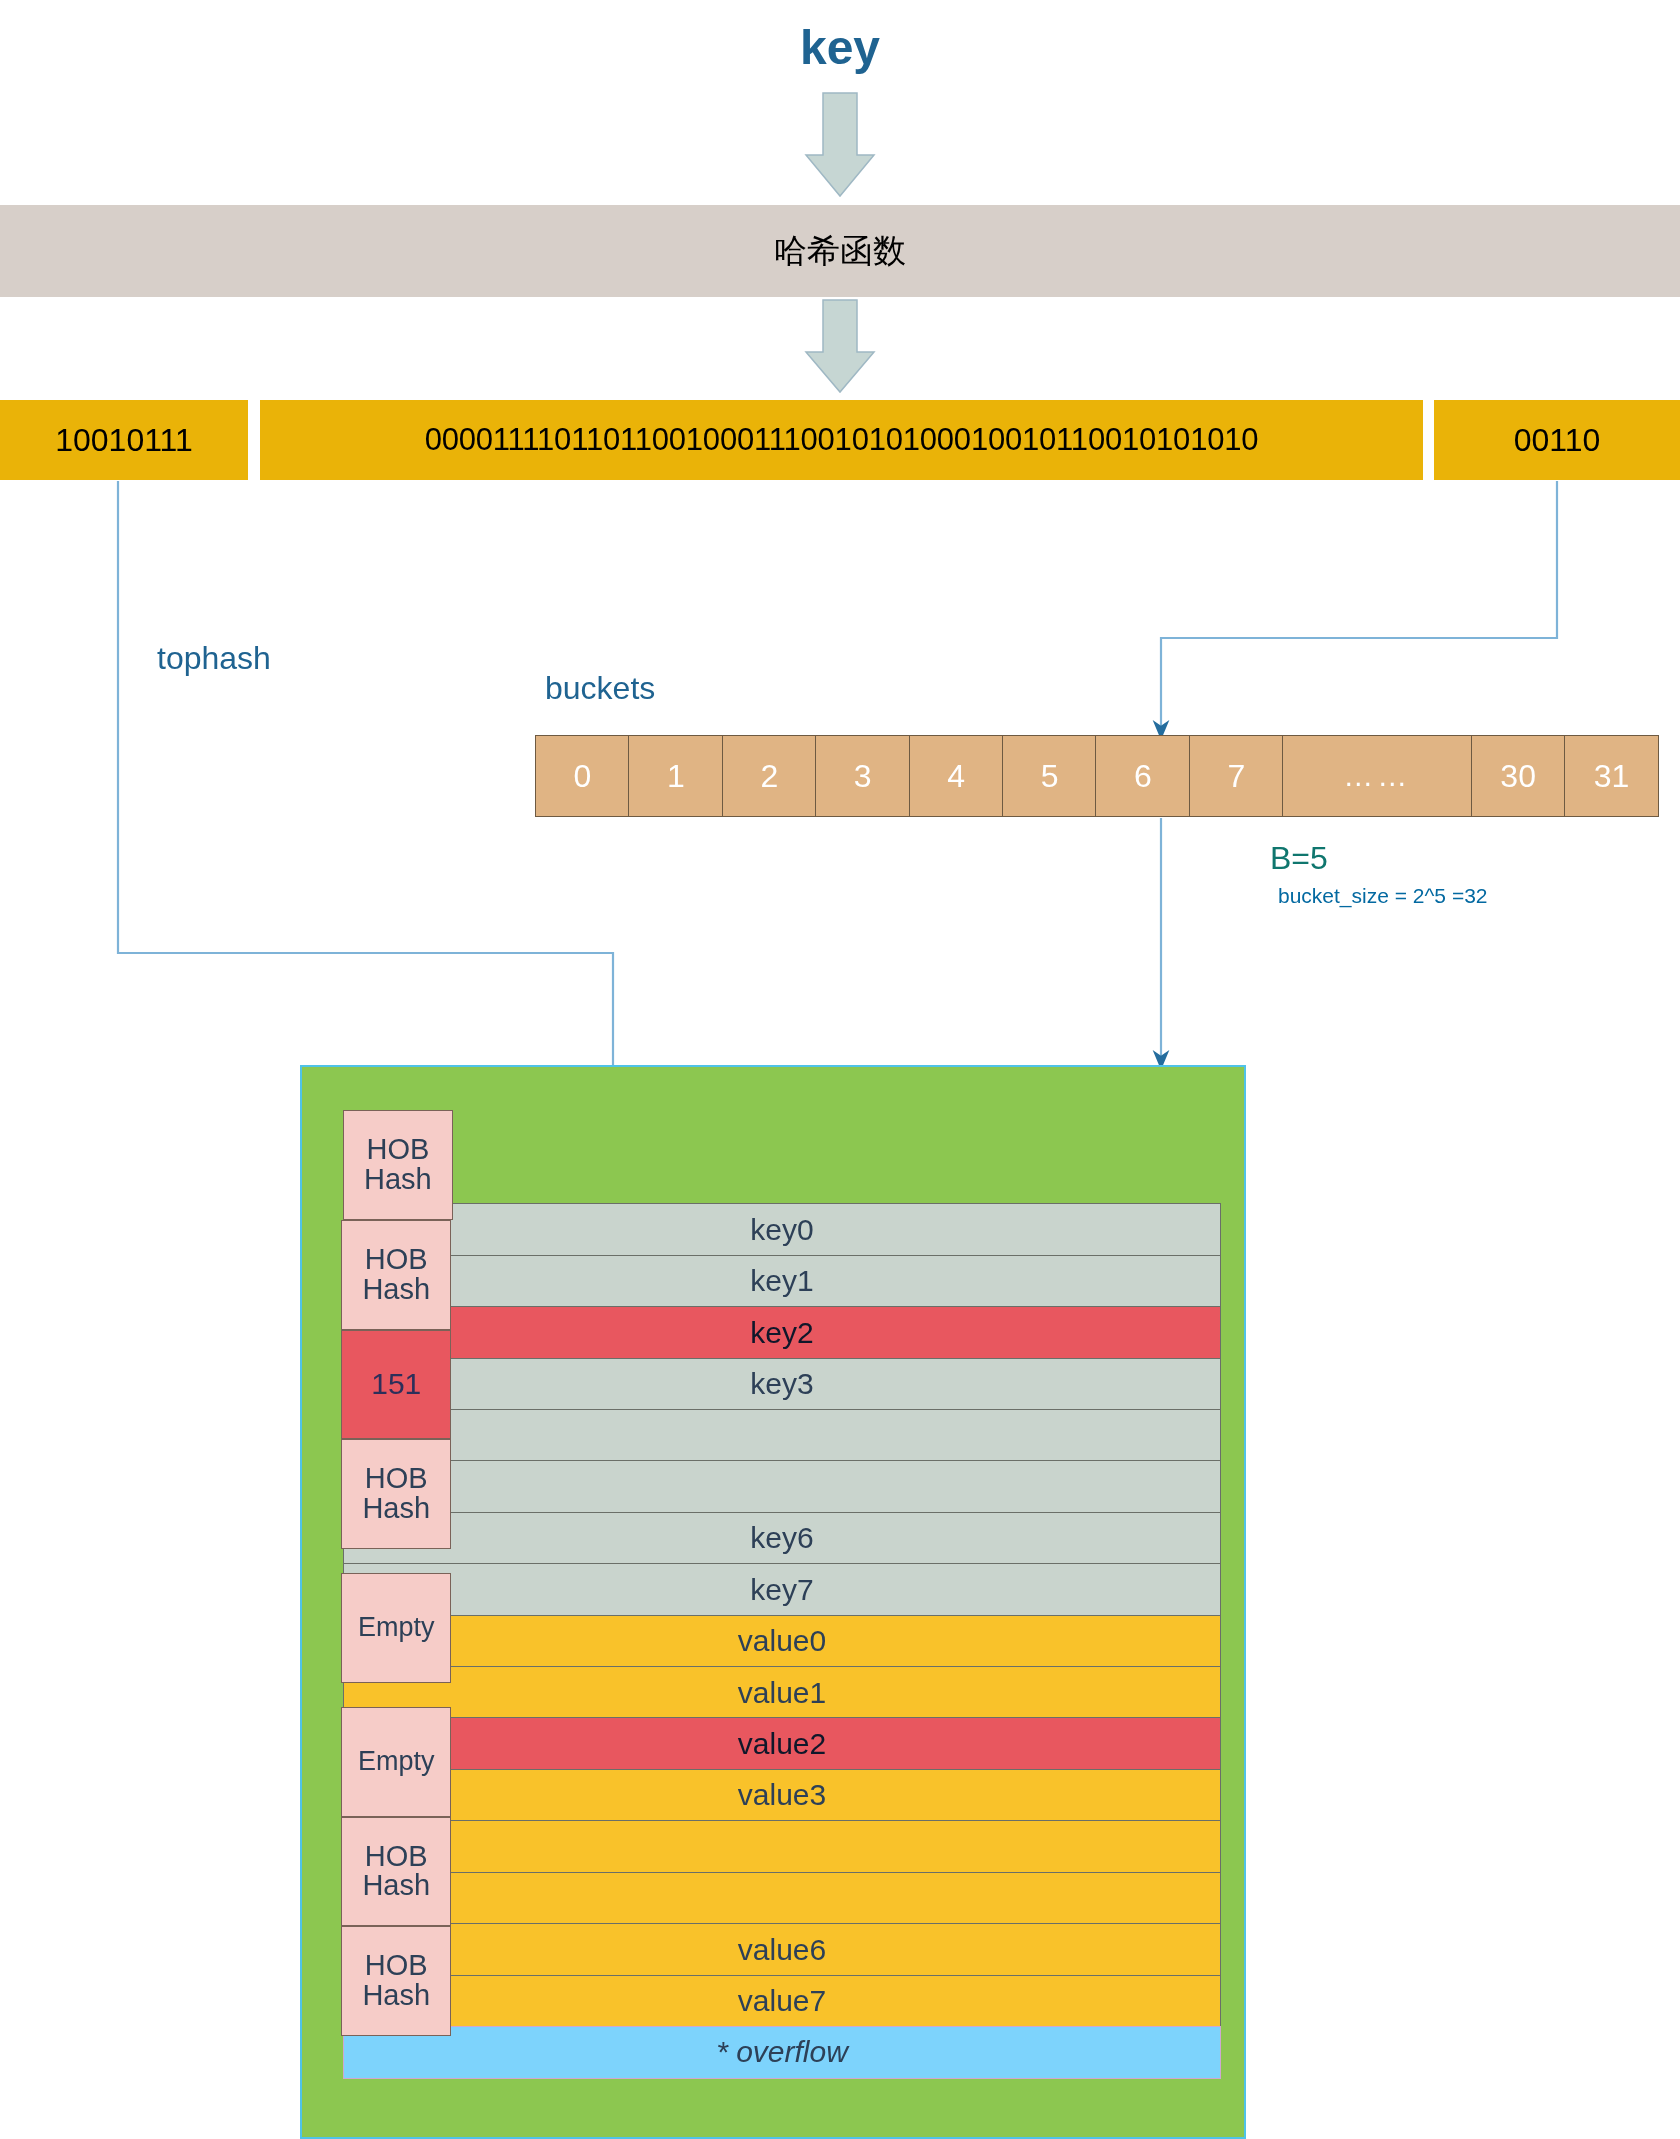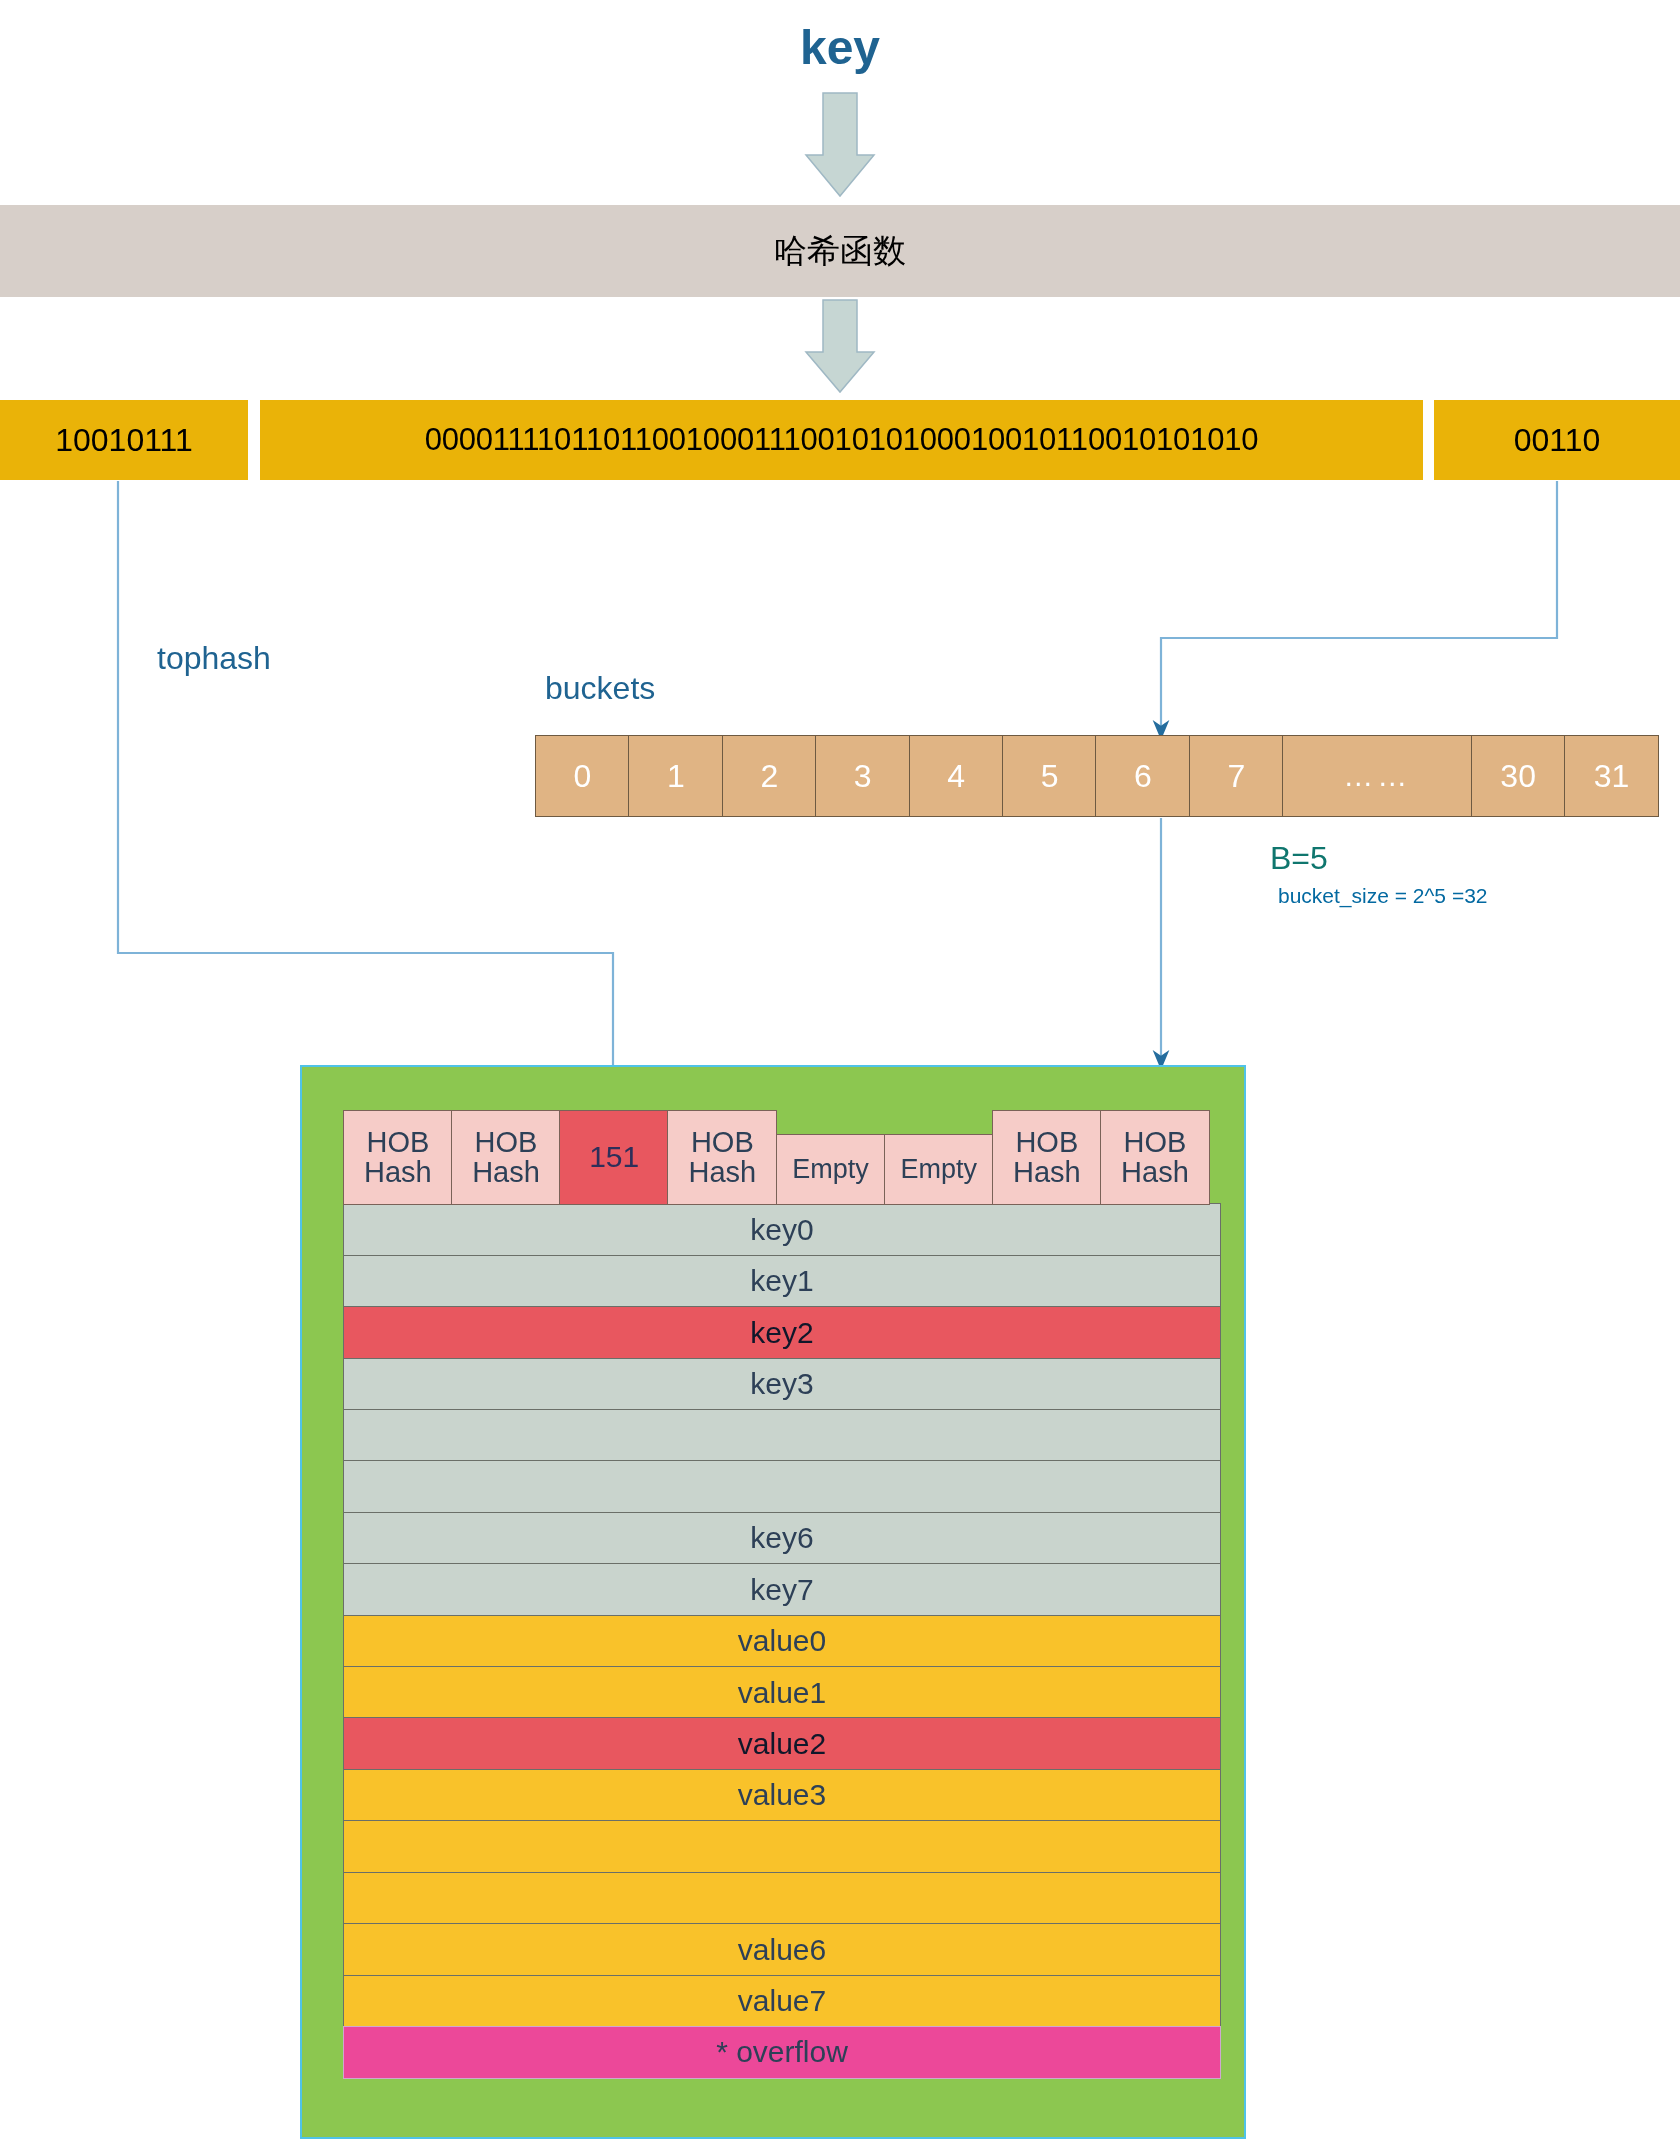--- a/index.html
+++ b/index.html
@@ -118,20 +118,21 @@
   #bucket-inner {
     position: absolute;
     left: 343px; top: 1110px;
     width: 878px;
   }
 
   
   #tophash-row {
     display: flex;
     height: 95px;
+    flex-direction: column;
   }
   .th-cell {
     background: #F6CCC8;
     border: 1.6px solid #7A6258;
     margin-left: -1.6px;
     box-sizing: border-box;
     display: flex;
     flex-direction: column;
     align-items: center;
     justify-content: center;
@@ -159,29 +160,30 @@
     align-items: center;
     justify-content: center;
     font-size: 30px;
     color: #2D4057;
   }
   .key-row   { background: #C9D4CD; }
   .value-row { background: #F9C22A; }
   .slot-row.hit { background: #E8575F; color: #0f172a; }
   .overflow-row {
     height: 53px;
-    background: #ec4899;
+    background: #7dd3fc;
     border: 1.6px solid #CFA8CF;
     margin-top: -1.6px;
     box-sizing: border-box;
     display: flex;
     align-items: center;
     justify-content: center;
     font-size: 30px;
     color: #2D4057;
+    font-style: italic;
   }
 
   
   #overlay {
     position: absolute;
     left: 0; top: 0;
     width: 1680px; height: 2139px;
     pointer-events: none;
   }
 </style>

